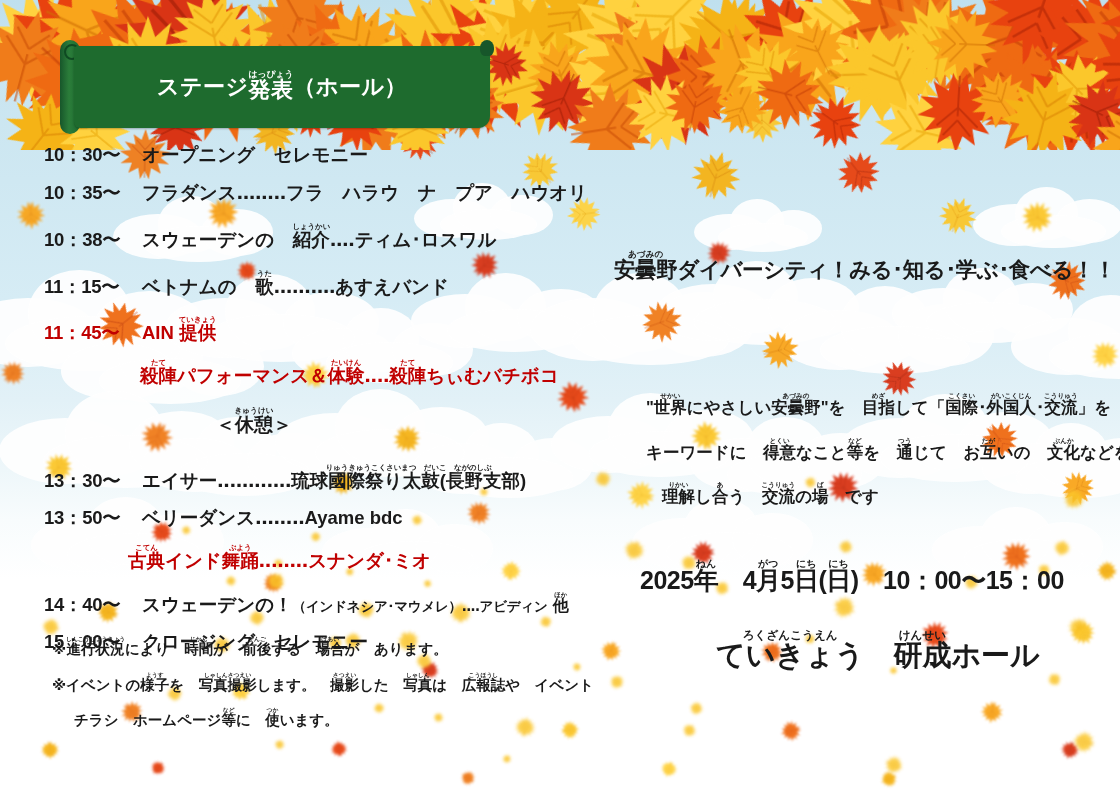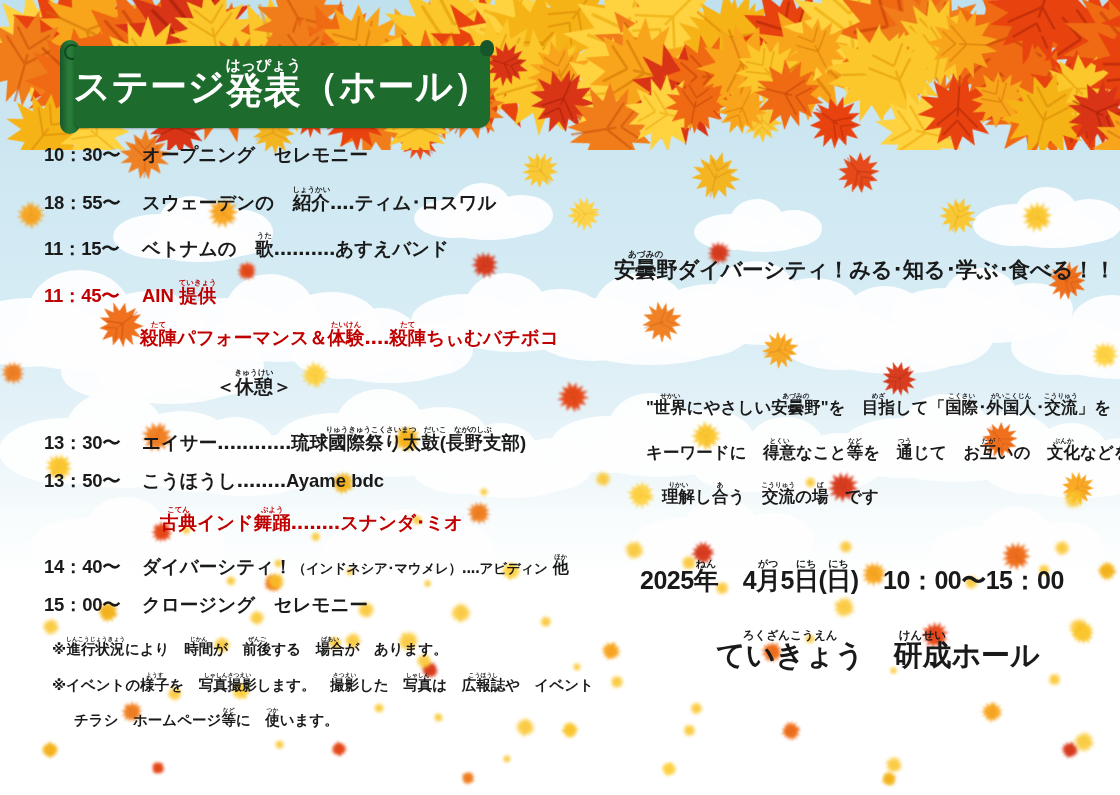--- a/index.html
+++ b/index.html
@@ -44,21 +44,21 @@
     content:"";position:absolute;left:4px;top:4px;width:12px;height:12px;
     border:2.5px solid #0f4a22;border-radius:50%;
   }
   #banner-roll-right{
     position:absolute;right:-4px;top:-6px;width:14px;height:16px;
     background:#17562a;border-radius:50% 50% 40% 40%;
   }
   #banner-text{
     position:absolute;left:14px;top:0;width:416px;height:82px;
     display:flex;align-items:center;justify-content:center;
-    color:#ffffff;font-size:37px;font-weight:700;letter-spacing:.5px;
+    color:#ffffff;font-size:22px;font-weight:700;letter-spacing:.5px;
     white-space:nowrap;
   }
   
   ruby{ruby-align:center;}
   rt{font-size:.40em;font-weight:700;line-height:1;transform:translateY(1px);letter-spacing:0;}
   
   #schedule{position:absolute;left:44px;top:146px;width:560px;}
   .row{position:relative;font-size:18.5px;font-weight:700;color:#1a1a1a;
        line-height:1;white-space:nowrap;margin-bottom:0;}
   .row .time{display:inline-block;min-width:84px;letter-spacing:-.3px;}
@@ -2545,23 +2545,26 @@
         <span>（ホール）</span>
     </div>
   </div>
 
   <div id="schedule">
 
     <div class="row" style="margin-top:0px;">
       <span class="time">10：30〜</span><span class="sep"></span><span>オープニング　セレモニー</span>
     </div>
 
+    <div class="row" style="margin-top:19px;">
+      <span class="time">10：35〜</span><span class="sep"></span><span>フラダンス‥‥‥‥フラ　ハラウ　ナ　プア　ハウオリ</span>
+    </div>
 
     <div class="row" style="margin-top:21px;">
-      <span class="time">18：55〜</span><span class="sep"></span><span>スウェーデンの　</span><ruby><span>紹介</span><rt>しょうかい</rt></ruby><span>‥‥ティム･ロスワル</span>
+      <span class="time">10：38〜</span><span class="sep"></span><span>スウェーデンの　</span><ruby><span>紹介</span><rt>しょうかい</rt></ruby><span>‥‥ティム･ロスワル</span>
     </div>
 
     <div class="row" style="margin-top:20px;">
       <span class="time">11：15〜</span><span class="sep"></span><span>ベトナムの　</span><ruby><span>歌</span><rt>うた</rt></ruby><span>‥‥‥‥‥あすえバンド</span>
     </div>
 
 
     <div class="row red" style="margin-top:20px;">
       <span class="time">11：45〜</span><span class="sep"></span><span>AIN </span><ruby><span>提供</span><rt>ていきょう</rt></ruby>
     </div>
@@ -2572,30 +2575,30 @@
 
     <div id="rest" style="margin-top:18px;margin-left:172px;">
       <ruby>＜休憩＞<rt>きゅうけい</rt></ruby>
     </div>
 
     <div class="row" style="margin-top:26px;">
       <span class="time">13：30〜</span><span class="sep"></span><span>エイサー‥‥‥‥‥‥</span><ruby>琉球國際祭り太鼓(長野支部)<rt>りゅうきゅうこくさいまつ　だいこ　ながのしぶ</rt></ruby>
     </div>
 
     <div class="row" style="margin-top:19px;">
-      <span class="time">13：50〜</span><span class="sep"></span><span>こうほうし‥‥‥‥Ayame bdc</span>
+      <span class="time">13：50〜</span><span class="sep"></span><span>ベリーダンス‥‥‥‥Ayame bdc</span>
     </div>
 
 
-    <div class="sub" style="margin-top:16px;margin-left:116px;">
+    <div class="sub" style="margin-top:16px;margin-left:84px;">
       <ruby>古典<rt>こてん</rt></ruby><span>インド</span><ruby>舞踊<rt>ぶよう</rt></ruby><span>‥‥‥‥スナンダ･ミオ</span>
     </div>
 
     <div class="row" style="margin-top:18px;">
-      <span class="time">14：40〜</span><span class="sep"></span><span>ダイバーシティ！</span><span class="small-par">（インドネシア･マウメレ）‥‥アビディン</span><span>&nbsp;</span><ruby class="tiny-ho"><span>他</span><rt>ほか</rt></ruby>
+      <span class="time">14：40〜</span><span class="sep"></span><span>スウェーデンの！</span><span class="small-par">（インドネシア･マウメレ）‥‥アビディン</span><span>&nbsp;</span><ruby class="tiny-ho"><span>他</span><rt>ほか</rt></ruby>
     </div>
 
     <div class="row" style="margin-top:19px;">
       <span class="time">15：00〜</span><span class="sep"></span><span>クロージング　セレモニー</span>
     </div>
   </div>
 
   <div id="notes">
     <div class="nline">
       ※<ruby>進行状況<rt>しんこうじょうきょう</rt></ruby>により　<ruby>時間<rt>じかん</rt></ruby>が　<ruby>前後<rt>ぜんご</rt></ruby>する　<ruby>場合<rt>ばあい</rt></ruby>が　あります。

